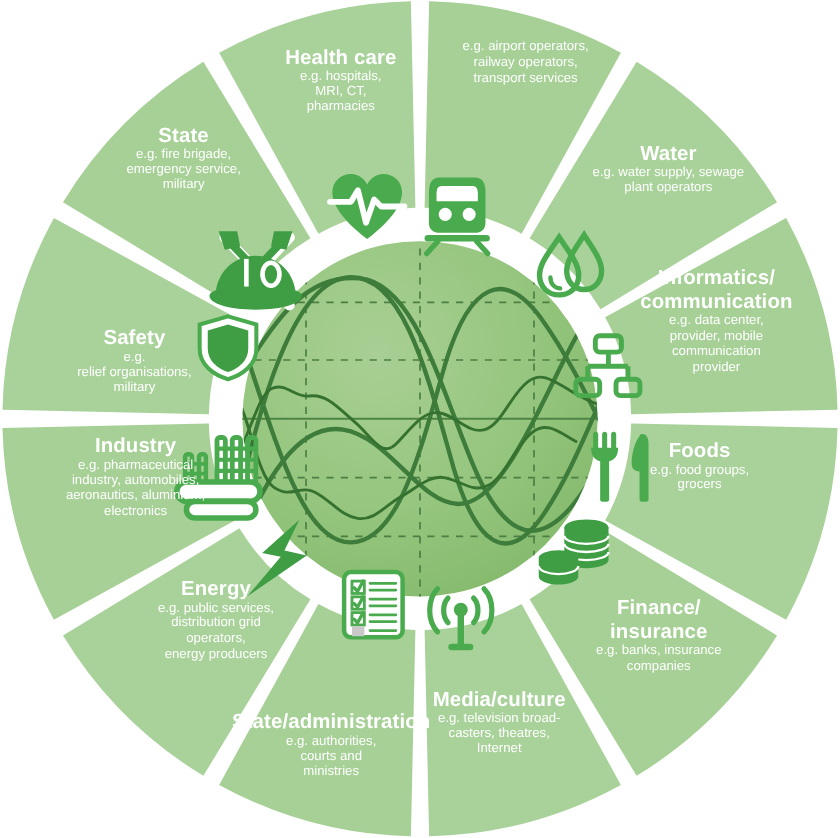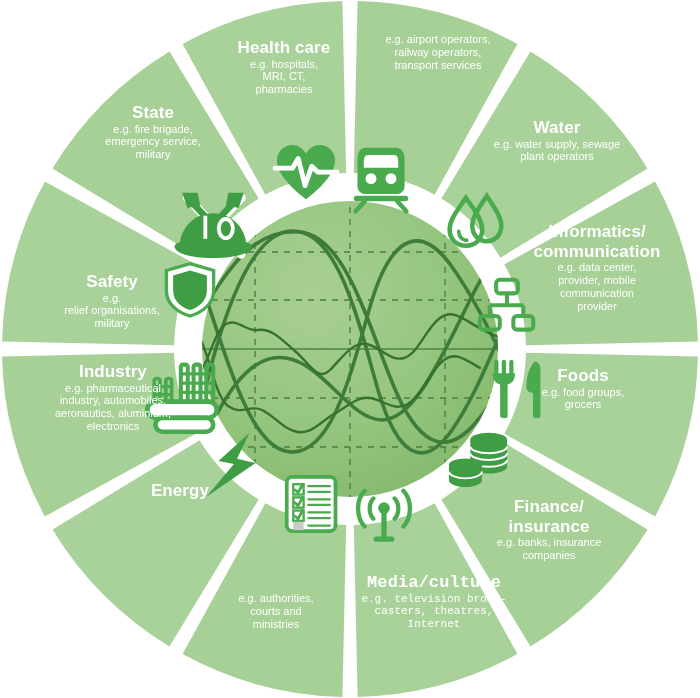--- a/index.html
+++ b/index.html
@@ -173,29 +173,31 @@
         <span class="seg-desc">e.g. data center,<br>provider, mobile<br>communication<br>provider</span>
       </div>
       <div class="seg-label" style="left: 500px; top: 366px; width: 166px;">
         <span class="seg-title">Foods</span>
         <span class="seg-desc">e.g. food groups,<br>grocers</span>
       </div>
       <div class="seg-label" style="left: 460px; top: 497px; width: 178px;">
         <span class="seg-title">Finance/<br>insurance</span>
         <span class="seg-desc">e.g. banks, insurance<br>companies</span>
       </div>
-      <div class="seg-label" style="left: 346px; top: 573px; width: 176px; font-family: Liberation Mono, monospace;">
+      <div class="seg-label" style="left: 328px; top: 573px; width: 176px;">
         <span class="seg-title">Media/culture</span>
         <span class="seg-desc">e.g. television broad-<br>casters, theatres,<br>Internet</span>
       </div>
       <div class="seg-label" style="left: 184px; top: 592px; width: 184px;">
+        <span class="seg-title">State/administration</span>
         <span class="seg-desc">e.g. authorities,<br>courts and<br>ministries</span>
       </div>
       <div class="seg-label" style="left: 90px; top: 481px; width: 180px;">
         <span class="seg-title">Energy</span>
+        <span class="seg-desc">e.g. public services,<br>distribution grid<br>operators,<br>energy producers</span>
       </div>
       <div class="seg-label" style="left: 17px; top: 362px; width: 192px;">
         <span class="seg-title">Industry</span>
         <span class="seg-desc">e.g. pharmaceutical<br>industry, automobiles,<br>aeronautics, aluminium,<br>electronics</span>
       </div>
       <div class="seg-label" style="left: 22px; top: 257px; width: 180px; margin-top: 15px;">
         <span class="seg-title">Safety</span>
         <span class="seg-desc">e.g.<br>relief organisations,<br>military</span>
       </div>
       <div class="seg-label" style="left: 62px; top: 103px; width: 182px;">

